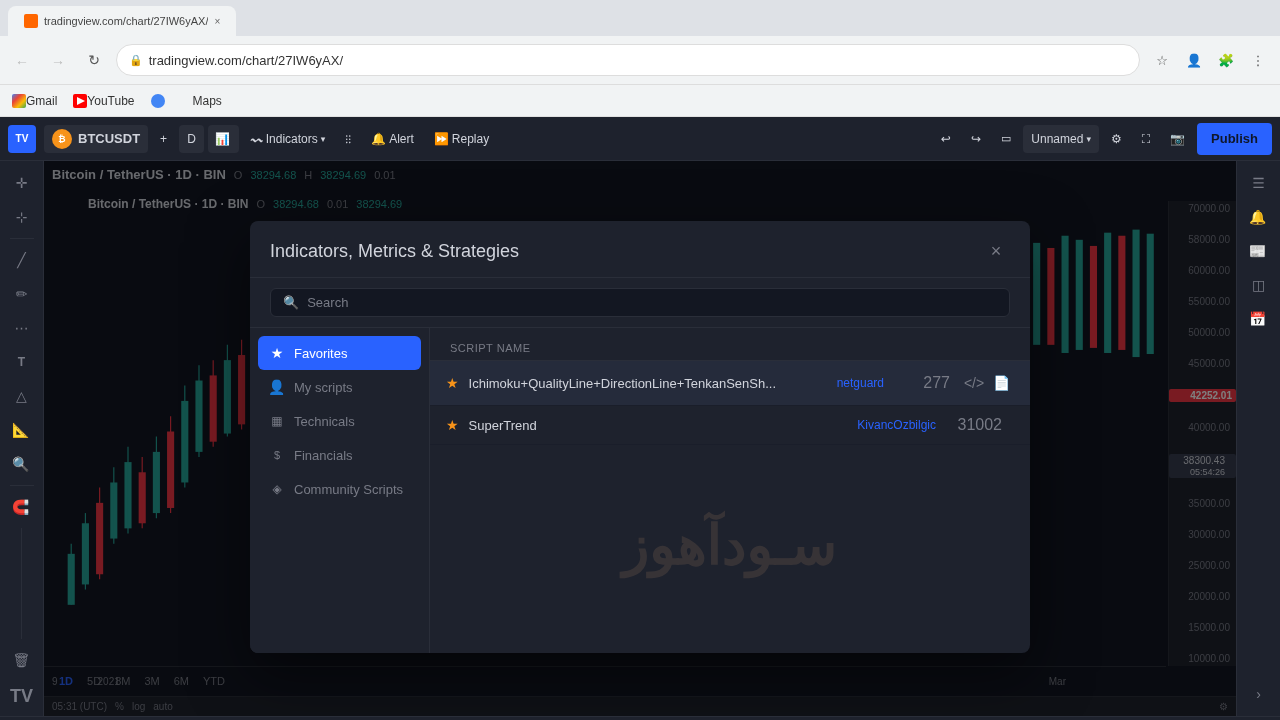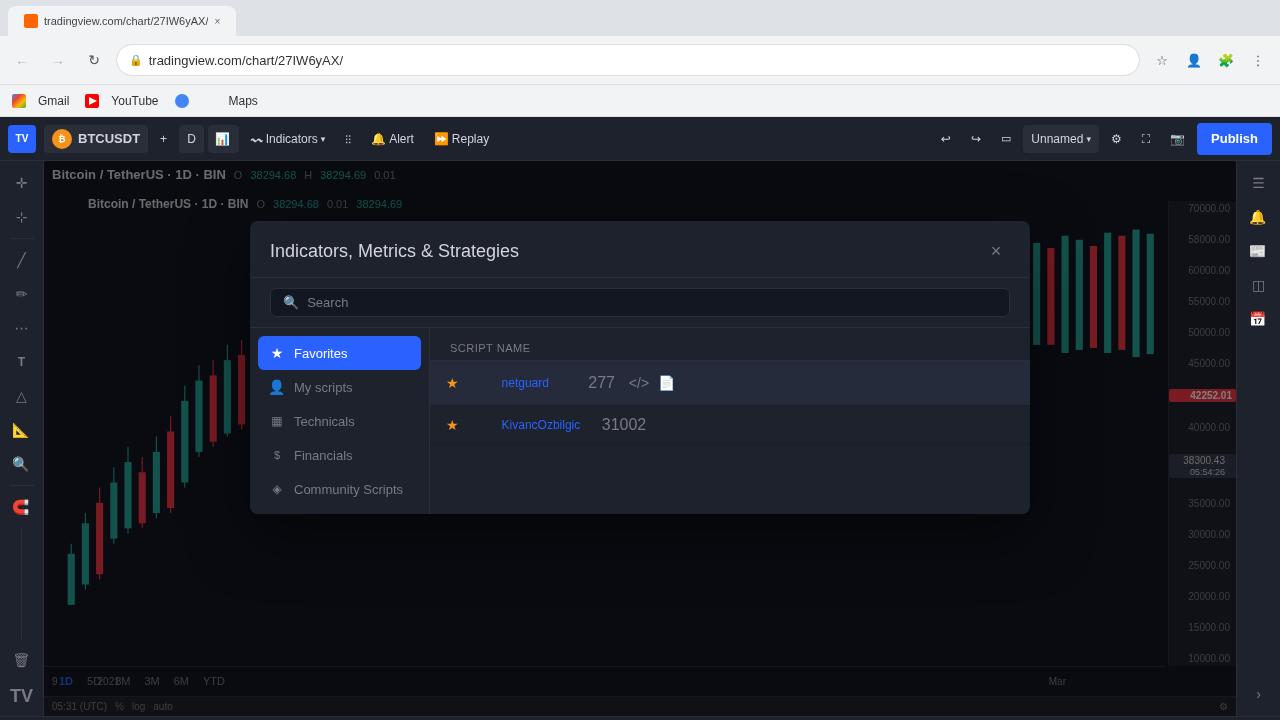--- a/index.html
+++ b/index.html
@@ -12,39 +12,39 @@
     .nav-btn { width: 28px; height: 28px; border-radius: 50%; border: none; background: transparent; cursor: pointer; display: flex; align-items: center; justify-content: center; color: #555; font-size: 14px; }
     .nav-btn.disabled { color: #bbb; cursor: default; }
     .address-bar { flex: 1; height: 32px; border-radius: 16px; border: 1px solid #ddd; background: white; display: flex; align-items: center; padding: 0 12px; font-size: 13px; color: #333; gap: 6px; }
     .address-icon { color: #555; font-size: 11px; }
     .address-text { flex: 1; }
     .toolbar-icons { display: flex; gap: 4px; }
     .toolbar-icon-btn { width: 28px; height: 28px; border-radius: 50%; border: none; background: transparent; cursor: pointer; display: flex; align-items: center; justify-content: center; color: #555; font-size: 13px; }
 
     
     .bookmarks-bar { background: #f1f3f4; height: 32px; display: flex; align-items: center; padding: 0 12px; gap: 16px; border-bottom: 1px solid #e0e0e0; font-size: 12px; color: #333; }
-    .bookmark-item { display: flex; align-items: center; gap: 12px; cursor: pointer; }
+    .bookmark-item { display: flex; align-items: center; gap: 0; cursor: pointer; }
     .gmail-icon { width: 14px; height: 14px; background: linear-gradient(135deg, #4285f4, #ea4335, #fbbc05, #34a853); border-radius: 2px; }
     .yt-icon { width: 14px; height: 14px; background: #ff0000; border-radius: 2px; display: flex; align-items: center; justify-content: center; }
     .yt-play { width: 0; height: 0; border-left: 8px solid white; border-top: 4px solid transparent; border-bottom: 4px solid transparent; margin-left: 2px; }
     .maps-icon { width: 14px; height: 14px; background: #4285f4; border-radius: 50%; }
 
     
     .tv-app { height: 635px; display: flex; flex-direction: column; background: #131722; }
 
     
     .tv-toolbar { height: 44px; background: #1e222d; display: flex; align-items: center; padding: 0 8px; gap: 4px; border-bottom: 1px solid #2a2e39; flex-shrink: 0; }
     .tv-logo { width: 28px; height: 28px; background: #2962ff; border-radius: 4px; display: flex; align-items: center; justify-content: center; color: white; font-size: 12px; font-weight: bold; margin-right: 4px; }
     .tv-symbol { display: flex; align-items: center; gap: 6px; background: #2a2e39; border-radius: 4px; padding: 4px 8px; cursor: pointer; }
     .symbol-icon { width: 20px; height: 20px; background: #f7931a; border-radius: 50%; display: flex; align-items: center; justify-content: center; color: white; font-size: 9px; font-weight: bold; }
     .symbol-text { color: #d1d4dc; font-size: 13px; font-weight: 600; }
     .tv-btn { background: #2a2e39; border: none; border-radius: 4px; padding: 4px 8px; color: #d1d4dc; font-size: 12px; cursor: pointer; display: flex; align-items: center; gap: 3px; height: 28px; }
     .tv-toolbar-spacer { flex: 1; }
     .tv-indicator-btn { background: transparent; border: none; color: #d1d4dc; font-size: 12px; cursor: pointer; padding: 4px 8px; display: flex; align-items: center; gap: 3px; border-radius: 4px; }
-    .publish-btn { background: #2962ff; border: none; border-radius: 4px; padding: 6px 14px; color: #ffffff; font-size: 13px; font-weight: 600; cursor: pointer; height: 32px; }
+    .publish-btn { background: #2962ff; border: none; border-radius: 4px; padding: 6px 14px; color: #0f172a; font-size: 13px; font-weight: 600; cursor: pointer; height: 32px; }
 
     
     .tv-main { display: flex; flex: 1; overflow: hidden; }
 
     
     .tv-tools { width: 44px; background: #1e222d; display: flex; flex-direction: column; align-items: center; padding: 6px 0; gap: 2px; border-right: 1px solid #2a2e39; flex-shrink: 0; }
     .tool-btn { width: 32px; height: 32px; border-radius: 4px; border: none; background: transparent; cursor: pointer; display: flex; align-items: center; justify-content: center; color: #787b86; font-size: 14px; }
     .tool-separator { width: 24px; height: 1px; background: #2a2e39; margin: 3px 0; }
 
     
@@ -445,34 +445,39 @@
             </div>
 
             <div class="modal-content">
 
               <div class="scripts-header">
                 <span class="script-name-col">SCRIPT NAME</span>
               </div>
 
               <div class="script-row hovered">
                 <span class="star-btn">★</span>
+                <span class="script-name">Ichimoku+QualityLine+DirectionLine+TenkanSenSh...</span>
                 <span class="script-author">netguard</span>
                 <span class="script-count">277</span>
                 <div class="script-actions">
                   <button class="script-action-btn" title="View code">&lt;/&gt;</button>
                   <button class="script-action-btn" title="Open in editor">📄</button>
                 </div>
               </div>
 
               <div class="script-row">
                 <span class="star-btn">★</span>
+                <span class="script-name">SuperTrend</span>
                 <span class="script-author">KivancOzbilgic</span>
                 <span class="script-count">31002</span>
               </div>
 
+              <div style="display:flex;align-items:center;justify-content:center;height:200px;opacity:0.15;">
+                <span style="font-size:55px;color:#c8966e;font-weight:bold;letter-spacing:4px;font-family:Arial;">سـودآهوز</span>
+              </div>
             </div>
           </div>
         </div>
       </div>
 
     </div>
 
     <div class="tv-right-sidebar">
       <button class="sidebar-icon-btn">☰</button>
       <button class="sidebar-icon-btn">🔔</button>

